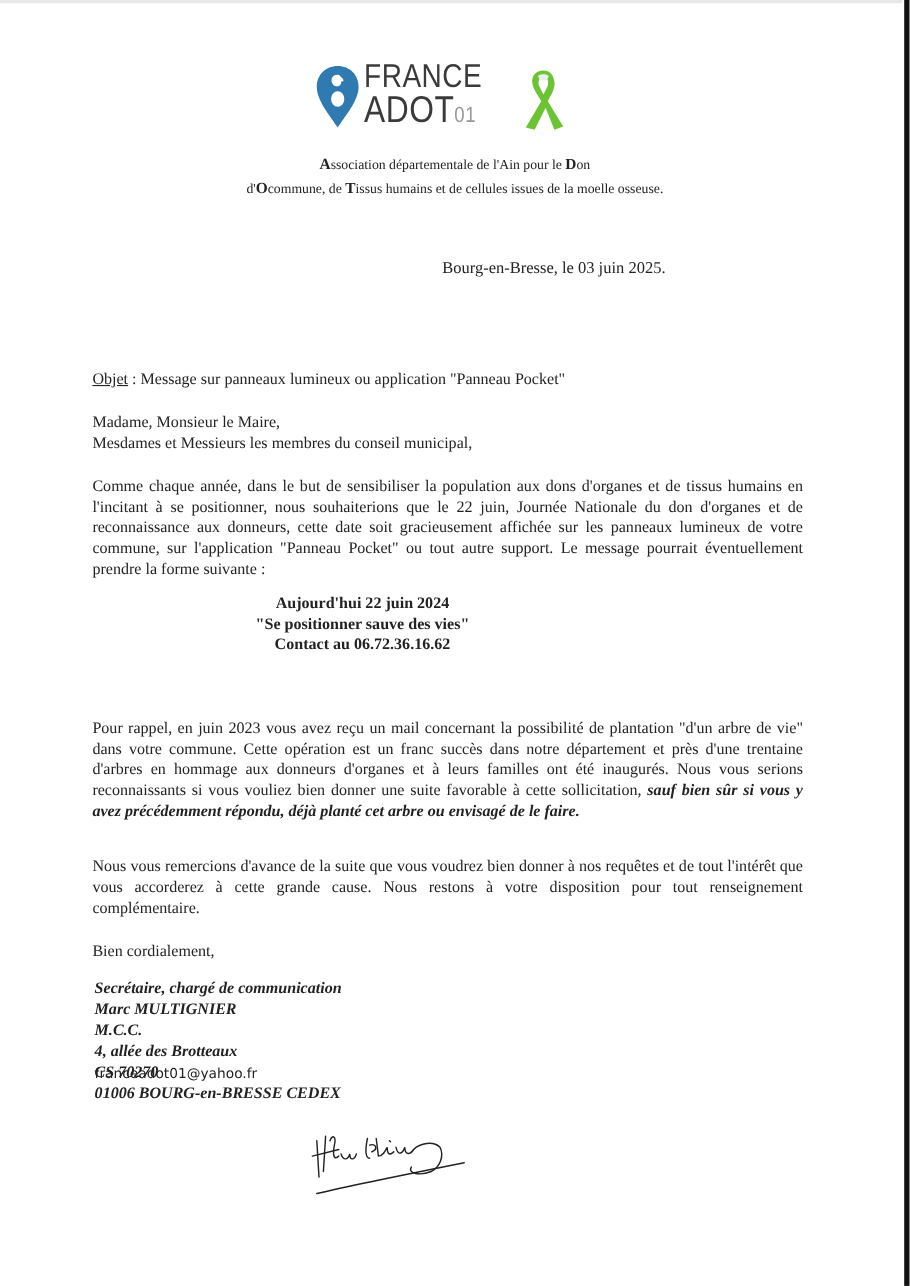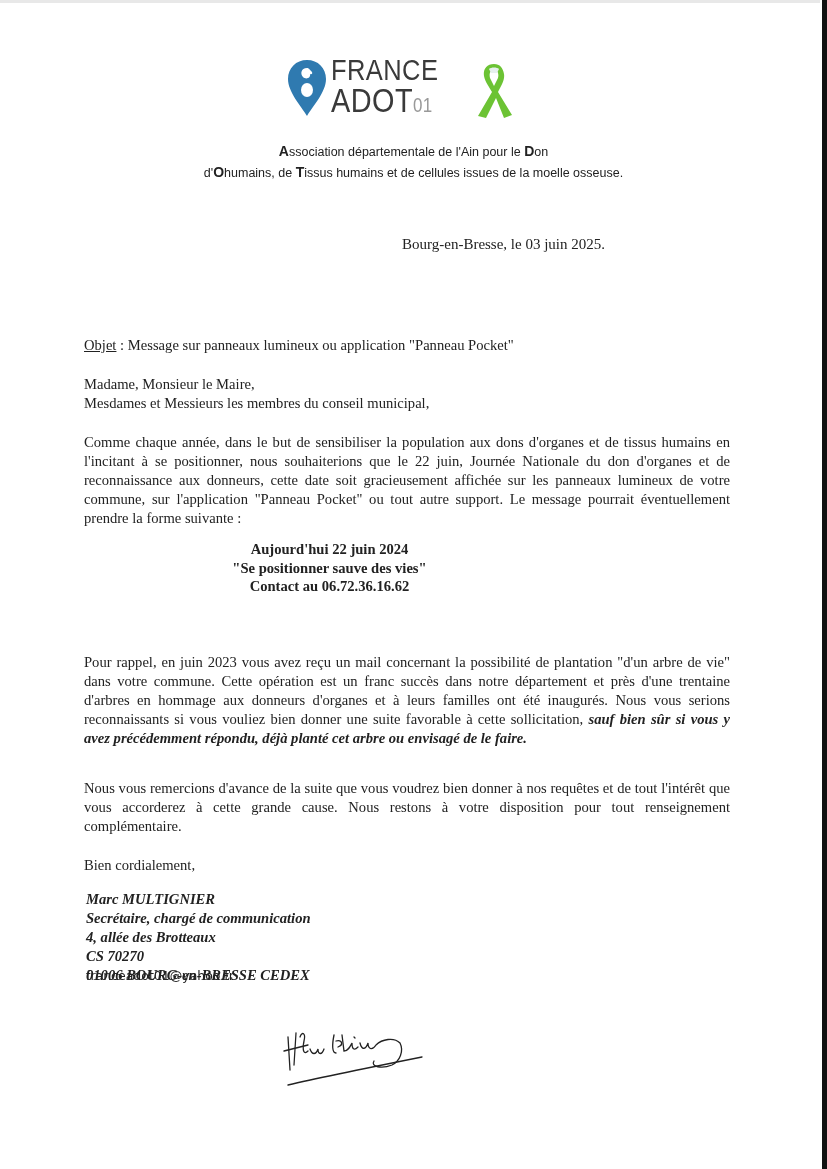--- a/index.html
+++ b/index.html
@@ -11,21 +11,21 @@
   .logo-block { position:absolute; left:287px; top:55px; height:70px; }
   .pin { position:absolute; left:0; top:3px; }
   .logo-text { position:absolute; left:44px; top:0; font-family:"Liberation Sans", sans-serif;
                color:#3a3a3a; line-height:30px; letter-spacing:0.5px; }
   .logo-text .l1 { font-size:30px; display:block; transform:scaleX(0.85); transform-origin:left; }
   .logo-text .l2 { font-size:34px; display:block; transform:scaleX(0.85); transform-origin:left; }
   .logo-text .l2 .num { font-size:20px; color:#999; font-weight:300; }
   .ribbon { position:absolute; left:470px; top:60px; }
 
   .assoc { position:absolute; left:0; width:827px; text-align:center;
-           font-family:Liberation Sans, sans-serif; font-size:12.5px; color:#222; }
+           font-family:Liberation Serif, serif; font-size:12.5px; color:#222; }
   .assoc .cap { font-size:14px; font-weight:bold; }
 
   .date { position:absolute; left:402px; top:236px; font-size:15px; }
 
   .p { position:absolute; left:84px; width:646px; font-size:14.6px; line-height:19px; text-align:justify; }
   .u { text-decoration:underline; }
   .bi { font-weight:bold; font-style:italic; }
 
   .center-msg { position:absolute; left:0; width:659px; top:540px; text-align:center;
                 font-weight:bold; font-size:14.6px; line-height:18.5px; }
@@ -55,21 +55,21 @@
 
 <svg class="ribbon" width="48" height="60" viewBox="0 0 48 60">
   <path d="M24 4 C16 4 13 10 14 16 C15 22 20 28 22 32 L8 56 L16 58 L26 38 L34 58 L42 55 L28 32 C31 26 35 20 34 14 C33 8 30 4 24 4 Z M24 10 C28 10 29 14 28 18 L24 26 L20 18 C19 14 20 10 24 10 Z" fill="#6cc334"></path>
   <path d="M19 9 C21 7 27 7 29 9 L27 13 L21 13 Z" fill="#e6f0ee"></path>
 </svg>
 
 <div class="assoc" style="top:143px;">
   <span class="cap">A</span><span>ssociation départementale de l'Ain pour le </span><span class="cap">D</span><span>on</span>
 </div>
 <div class="assoc" style="top:164px;">
-  <span>d'</span><span class="cap">O</span><span>humains, de </span><span class="cap">T</span><span>issus humains et de  cellules issues de la moelle osseuse.</span>
+  <span>d'</span><span class="cap">O</span><span>commune, de </span><span class="cap">T</span><span>issus humains et de  cellules issues de la moelle osseuse.</span>
 </div>
 
 <div class="date">Bourg-en-Bresse, le 03 juin 2025.</div>
 
 <div class="p" style="top:336px;">
   <span class="u">Objet</span><span> : Message sur panneaux lumineux ou application "Panneau Pocket"</span>
 </div>
 
 <div class="p" style="top:375px;">Madame, Monsieur le Maire,</div>
 <div class="p" style="top:394px;">Mesdames et Messieurs les membres du conseil municipal,</div>
@@ -84,22 +84,23 @@
 
 <div class="p" style="top:653px;">
   <span>Pour rappel, en juin 2023 vous avez reçu un mail concernant la possibilité de plantation "d'un arbre de vie" dans votre commune. Cette opération est un franc succès dans notre département et près d'une trentaine  d'arbres en hommage aux donneurs d'organes et à leurs familles ont été inaugurés. Nous vous serions reconnaissants si vous vouliez bien donner une suite favorable à cette sollicitation, </span><span class="bi">sauf bien sûr si vous y avez précédemment répondu, déjà planté cet arbre ou envisagé de le faire.</span>
 </div>
 
 <div class="p" style="top:779px;">Nous vous remercions d'avance de la suite que vous voudrez bien donner à nos requêtes et de tout l'intérêt que vous accorderez à cette grande cause. Nous restons à votre disposition pour tout renseignement complémentaire.</div>
 
 <div class="p" style="top:856px;">Bien cordialement,</div>
 
 <div class="sig">
+  <div>Secrétaire, chargé de communication</div>
   <div>Marc MULTIGNIER</div>
-  <div>Secrétaire, chargé de communication</div>
+  <div>M.C.C.</div>
   <div>4, allée des Brotteaux</div>
   <div>CS 70270</div>
   <div>01006 BOURG-en-BRESSE CEDEX</div>
 </div>
 <div class="email">franceadot01@yahoo.fr</div>
 
 <svg class="signature" width="150" height="65" viewBox="0 0 150 65">
   <g fill="none" stroke="#222" stroke-width="1.3" stroke-linecap="round">
     <path d="M6 12 L8 45"></path>
     <path d="M14 8 L12 40"></path>

